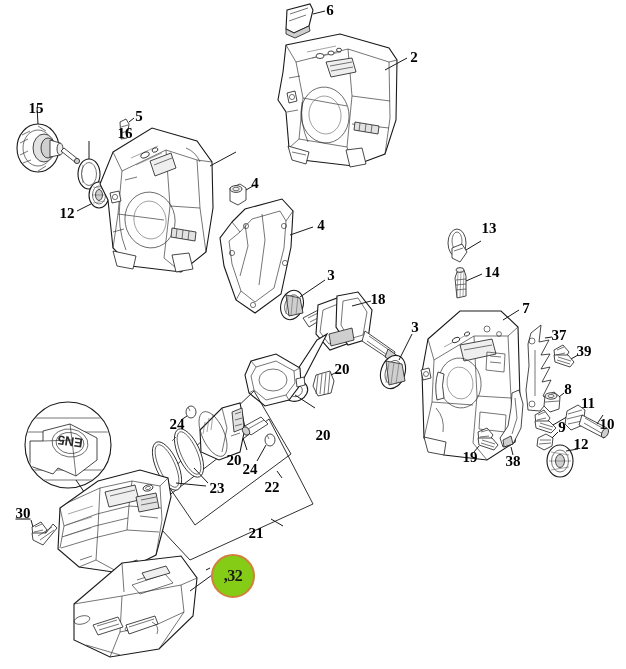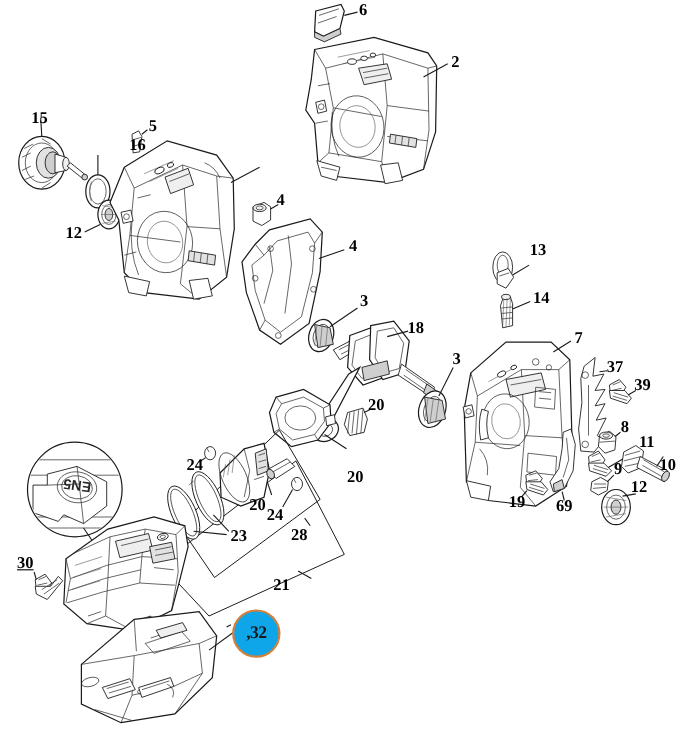--- a/index.html
+++ b/index.html
@@ -37,21 +37,21 @@
     transform: translate(-50%, -50%);
     user-select: none;
   }
   
   .badge-highlight {
     position: absolute;
     transform: translate(-50%, -50%);
     width: 44px;
     height: 44px;
     border-radius: 50%;
-    background: #0ea5e9;
+    background: #84cc16;
     border: 2.5px solid #d2803c;
     box-sizing: border-box;
     display: flex;
     align-items: center;
     justify-content: center;
     font-family: "Liberation Serif", "DejaVu Serif", serif;
     font-weight: bold;
     font-size: 16px;
     color: #1a1a1a;
     letter-spacing: -0.5px;
@@ -564,21 +564,21 @@
   <div class="callout" style="left:568px; top:389px;">8</div>
   <div class="callout" style="left:323px; top:435px;">20</div>
   <div class="callout" style="left:588px; top:403px;">11</div>
   <div class="callout" style="left:607px; top:424px;text-align:right;">10</div>
   <div class="callout" style="left:177px; top:424px;">24</div>
   <div class="callout" style="left:562px; top:427px;">9</div>
   <div class="callout" style="left:581px; top:444px;">12</div>
   <div class="callout" style="left:234px; top:460px;">20</div>
   <div class="callout" style="left:250px; top:469px;">24</div>
   <div class="callout" style="left:470px; top:457px;">19</div>
-  <div class="callout" style="left:513px; top:461px;">69</div>
-  <div class="callout" style="left:272px; top:487px;">28</div>
+  <div class="callout" style="left:513px; top:461px;">38</div>
+  <div class="callout" style="left:272px; top:487px;">22</div>
   <div class="callout" style="left:217px; top:488px;">23</div>
   <div class="callout" style="left:256px; top:533px;">21</div>
   <div class="callout" style="left:23px;  top:513px;text-decoration:underline;">30</div>
 
   <div class="badge-highlight" style="left:233px; top:576px;">,32</div>
 
 </div>
 
 </body></html>

